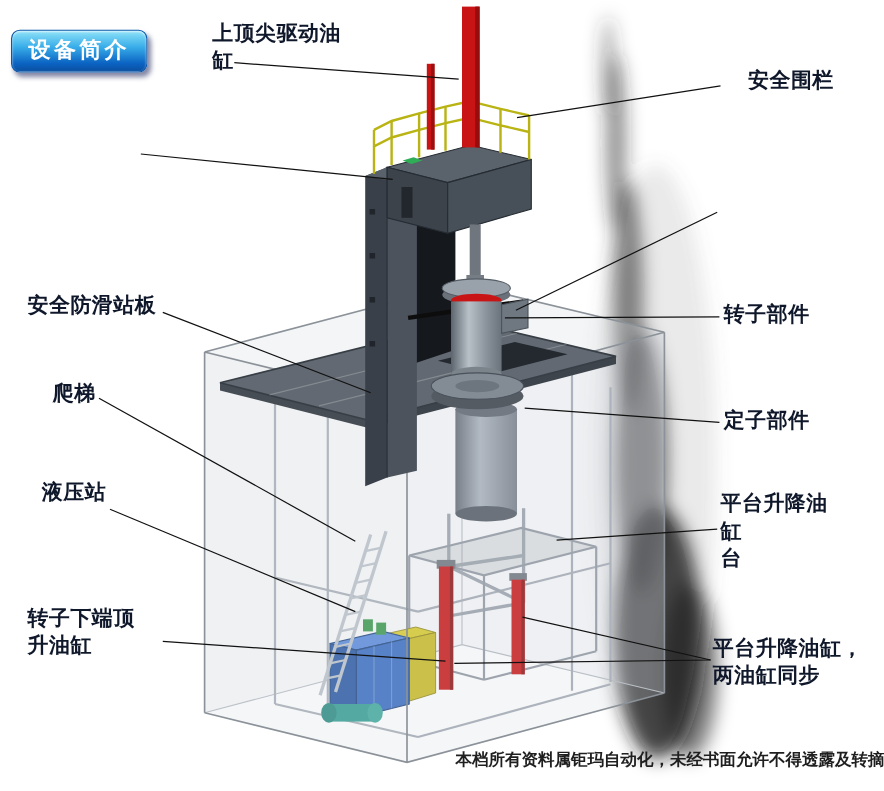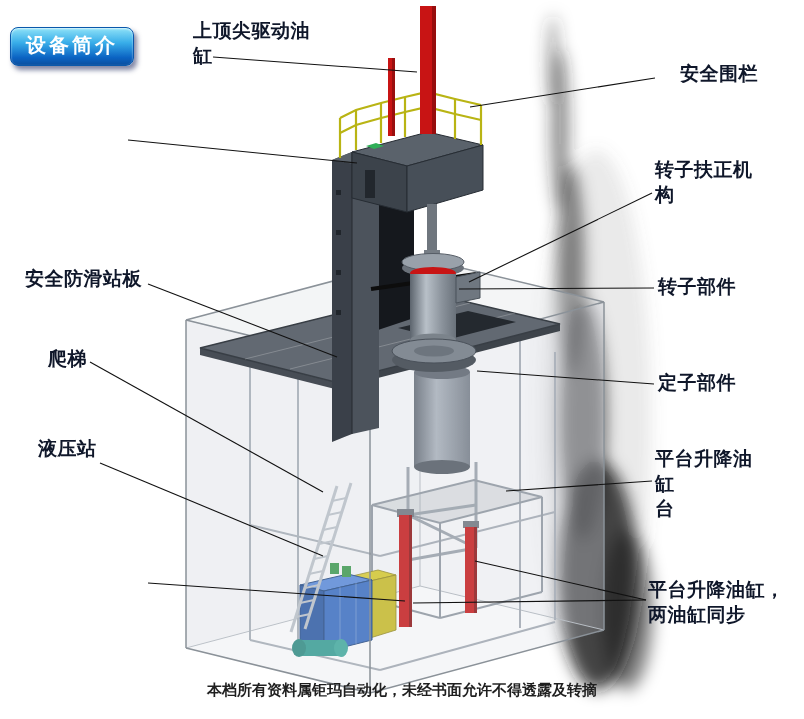--- a/index.html
+++ b/index.html
@@ -6,21 +6,21 @@
   .slide{position:relative;width:804px;height:719px;background:#ffffff;overflow:hidden;
          font-family:Liberation Sans, sans-serif;}
   .slide svg{position:absolute;left:0;top:0;}
   .callout{position:absolute;font-size:19px;font-weight:600;color:#0f172a;line-height:25px;
            white-space:pre-line;letter-spacing:0.5px;}
   .badge{position:absolute;left:10px;top:27px;padding:4px 15px 6px 15px;border-radius:8px;
          background:linear-gradient(180deg,#8ee2f8 0%,#38ade9 40%,#0b63c3 80%,#0a4fa0 100%);
          color:#fff;font-size:20px;font-weight:700;letter-spacing:3px;
          border:1px solid #0a58ab;
          box-shadow:3px 4px 5px rgba(25,35,90,0.55), inset 0 1px 2px rgba(255,255,255,0.7);}
-  .watermark{position:absolute;left:0;top:681px;width:804px;text-align:center;
+  .watermark{position:absolute;left:0;top:681px;width:804px;text-align:right;
              font-size:15px;font-weight:600;color:#1f1f1f;}
 </style>
 </head>
 <body>
 
 <div class="slide">
 
   <svg width="804" height="719" viewBox="0 0 804 719">
     <defs>
       <filter id="blur8" x="-60%" y="-60%" width="220%" height="220%">
@@ -223,27 +223,27 @@
       <line x1="646" y1="600" x2="475" y2="561"></line>
       <line x1="646" y1="600" x2="413" y2="603"></line>
     </g>
   </svg>
 
   <div class="badge">设备简介</div>
 
   <div class="callout" style="left:193px;top:18px;width:135px">上顶尖驱动油
 缸</div>
   <div class="callout" style="left:680px;top:61px">安全围栏</div>
-  <div class="callout" style="left:655px;top:157px;width:112px">转子扶正机
-构</div>
   <div class="callout" style="left:25px;top:266px">安全防滑站板</div>
   <div class="callout" style="left:658px;top:274px">转子部件</div>
   <div class="callout" style="left:48px;top:346px">爬梯</div>
   <div class="callout" style="left:658px;top:370px">定子部件</div>
   <div class="callout" style="left:38px;top:436px">液压站</div>
   <div class="callout" style="left:655px;top:446px;width:112px">平台升降油缸
 台</div>
+  <div class="callout" style="left:25px;top:550px;width:112px">转子下端顶
+升油缸</div>
   <div class="callout" style="left:648px;top:577px;width:152px">平台升降油缸，
 两油缸同步</div>
 
   <div class="watermark">本档所有资料属钜玛自动化，未经书面允许不得透露及转摘</div>
 
 </div>
 
 </body></html>

